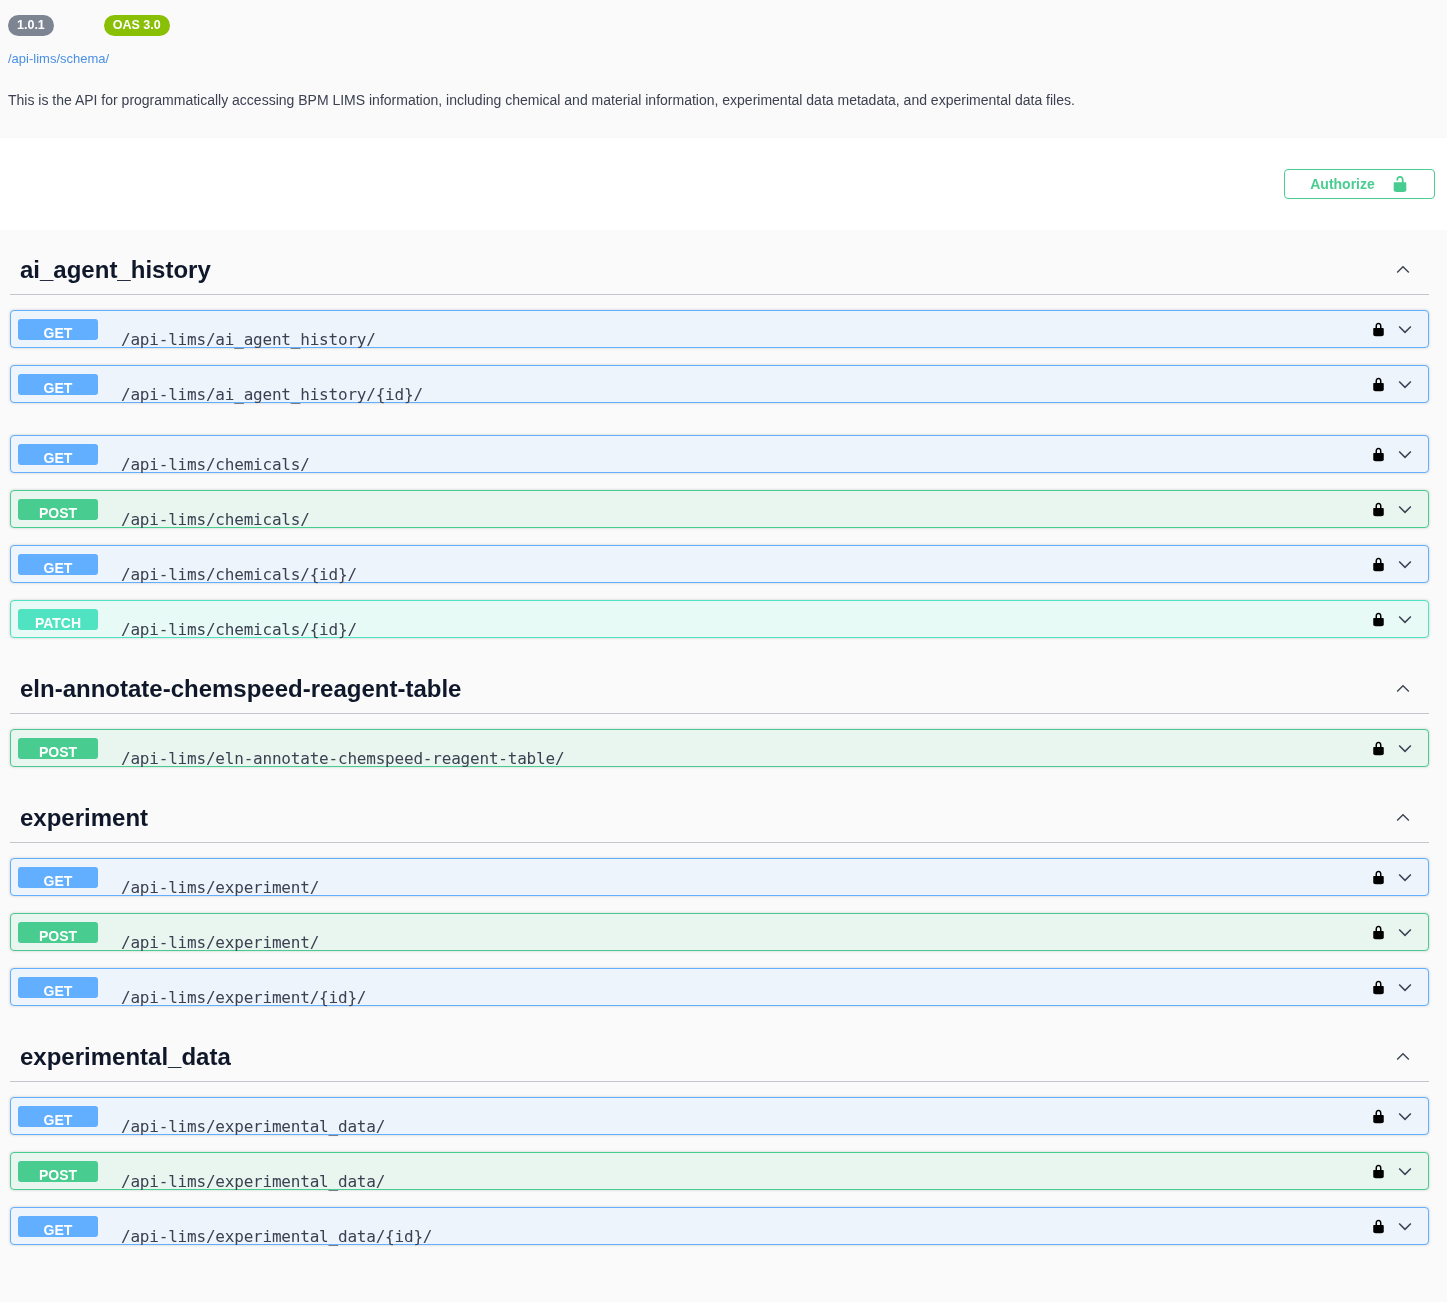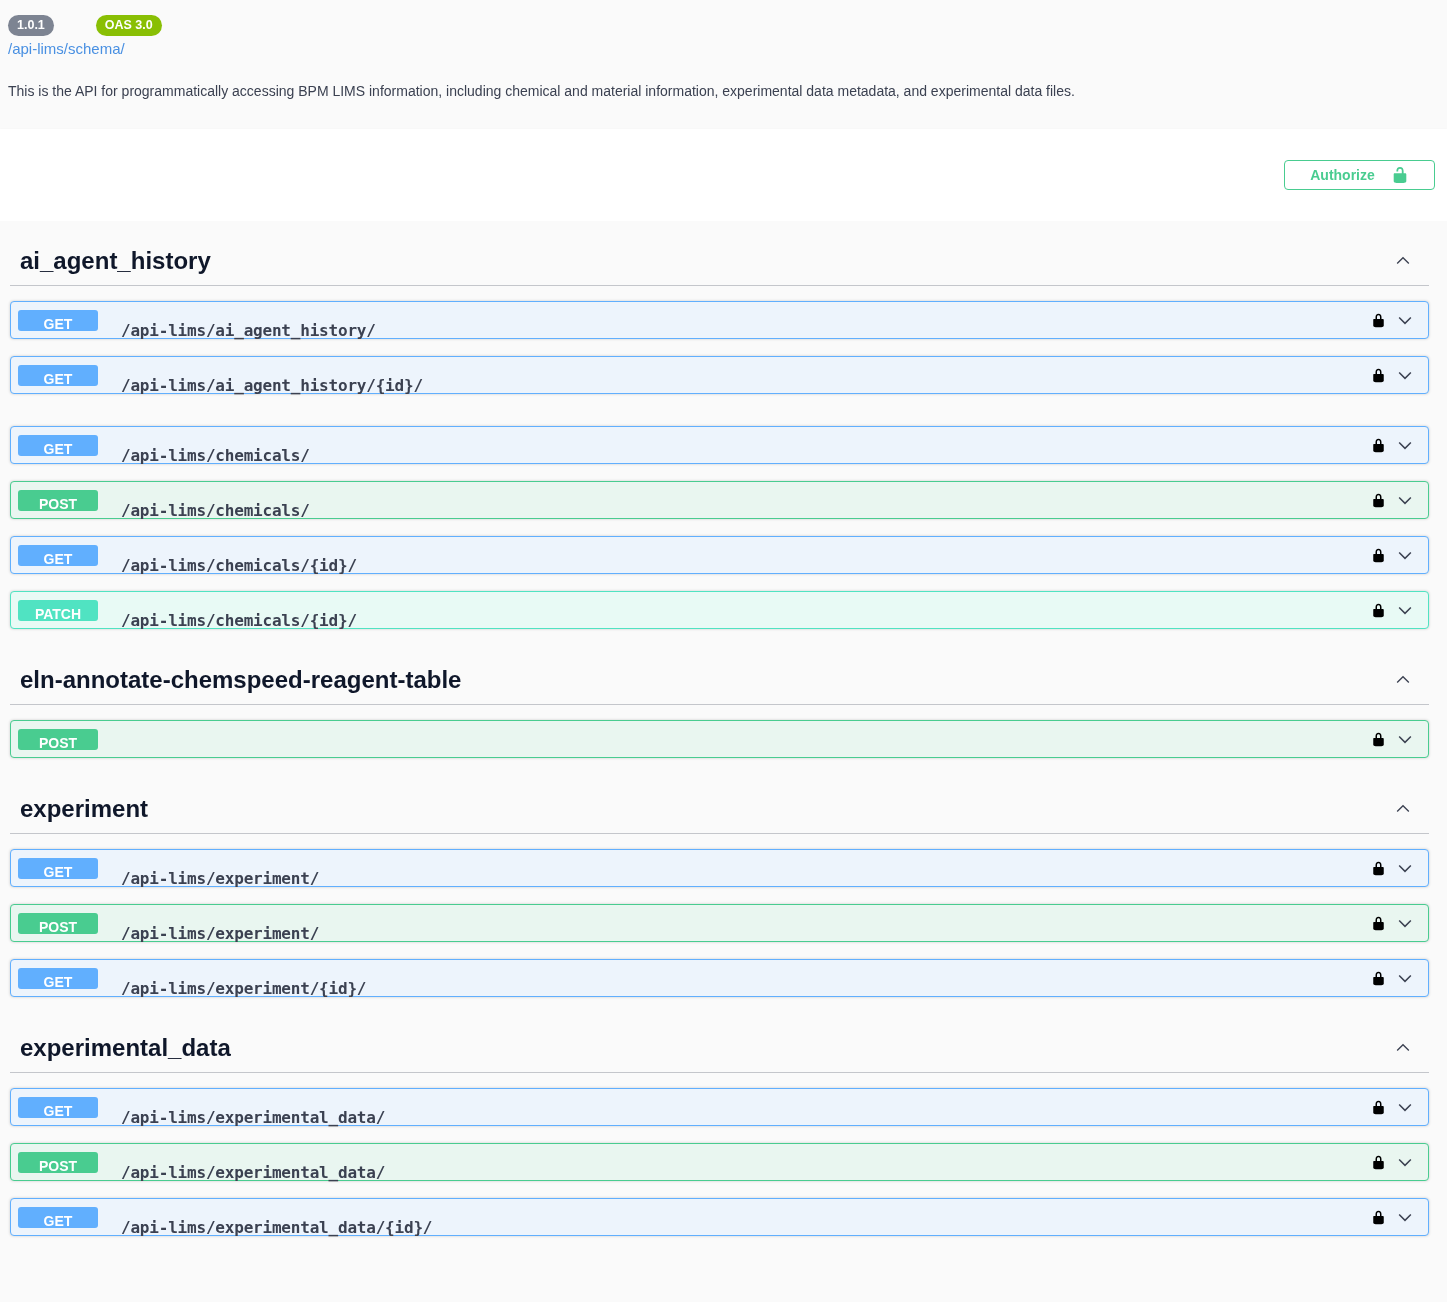--- a/index.html
+++ b/index.html
@@ -13,36 +13,36 @@
   .info { padding: 13px 8px 30px 8px; background: #fafafa; }
   .page-title {
     font-size: 30px;
     font-weight: 700;
     color: #3b4151;
     line-height: 1.2;
     display: flex;
     align-items: flex-start;
     gap: 9px;
   }
-  .title-badges { display: flex; gap: 6px; margin-top: 2px; }
+  .title-badges { display: flex; gap: 14px; margin-top: 2px; }
   .pill {
     color: #fff;
     font-size: 12.5px;
     font-weight: 700;
     padding: 3px 9px 4px 9px;
     border-radius: 999px;
     line-height: 1.15;
     white-space: nowrap;
   }
   .pill.version { background: var(--c-version-badge); }
   .pill.oas { background: var(--c-oas-badge); margin-left: 36px; }
   .spec-link {
     display: inline-block;
-    margin-top: 4px;
-    font-size: 15px;
+    margin-top: 15px;
+    font-size: 13px;
     color: var(--c-link);
     text-decoration: none;
     cursor: pointer;
   }
   .description { margin-top: 25px; font-size: 14px; color: #3b4151; }
 
   
   .scheme-container {
     background: #fff;
     height: 92px;
@@ -113,21 +113,21 @@
     font-weight: 700;
     font-family: "Liberation Sans", sans-serif;
     margin-right: 23px;
   }
   .endpoint-row.get   .method-badge { background: var(--c-get); }
   .endpoint-row.post  .method-badge { background: var(--c-post); }
   .endpoint-row.patch .method-badge { background: var(--c-patch); }
   .endpoint-path {
     font-family: "DejaVu Sans Mono", monospace;
     font-size: 16px;
-    font-weight: 700;
+    font-weight: 400;
     color: #3b4151;
     letter-spacing: -0.2px;
     margin-top: 20px;
   }
   .row-right { margin-left: auto; display: flex; align-items: center; gap: 9px; }
   .lock-btn {
     background: none; border: none; padding: 0;
     display: flex; align-items: center; cursor: pointer;
   }
   .row-chevron { display: flex; align-items: center; }
@@ -287,20 +287,21 @@
       <span class="section-title">eln-annotate-chemspeed-reagent-table</span>
       <span class="section-chevron">
         <svg width="20" height="20" viewBox="0 0 24 24" fill="none" stroke="#3b4151" stroke-width="1.6">
           <path d="M5 15l7-7 7 7"></path>
         </svg>
       </span>
     </div>
     <div class="endpoint-list">
   <div class="endpoint-row post">
     <span class="method-badge">POST</span>
+    <span class="endpoint-path">/api-lims/eln-annotate-chemspeed-reagent-table/</span>
     <span class="row-right">
 
       <button class="lock-btn">
         <svg width="15" height="17" viewBox="0 0 20 20" fill="#000">
           <path d="M15.8 8H14V5.6C14 2.703 12.665 1 10 1 7.334 1 6 2.703 6 5.6V8H4c-.553 0-1 .646-1 1.199V17c0 .549.428 1.139.951 1.307l1.197.387c.523.167 1.383.306 1.91.306h5.883c.528 0 1.387-.139 1.91-.306l1.197-.387c.524-.167.952-.758.952-1.307V9.199C17 8.646 16.352 8 15.8 8zM12 8H8V5.199C8 3.754 8.797 3 10 3c1.203 0 2 .754 2 2.199V8z"></path>
         </svg>
       </button>
       <span class="row-chevron">
         <svg width="20" height="20" viewBox="0 0 24 24" fill="none" stroke="#3b4151" stroke-width="1.8">
           <path d="M5 9l7 7 7-7"></path>

